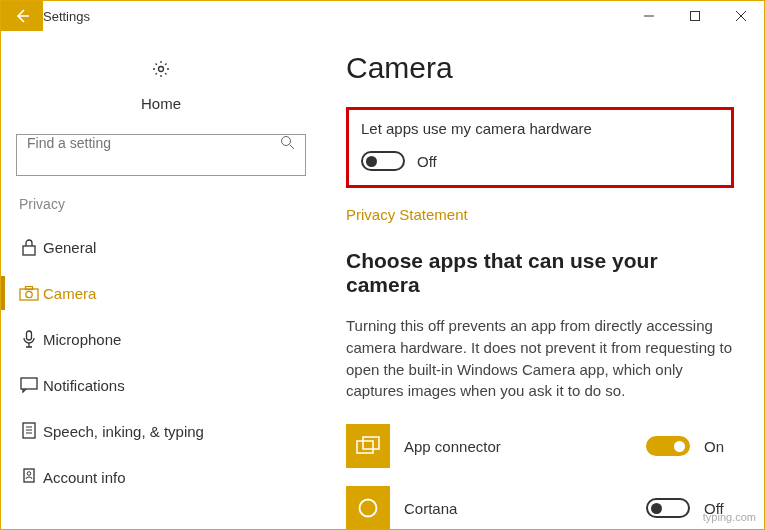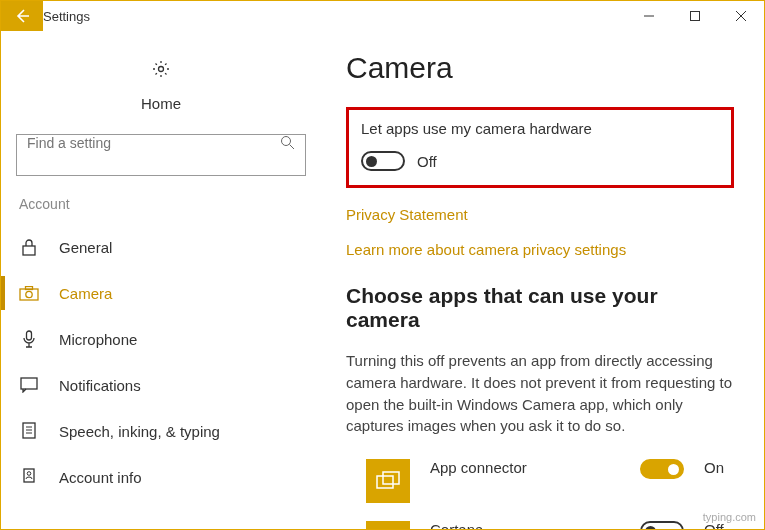--- a/index.html
+++ b/index.html
@@ -11,21 +11,21 @@
     .window-controls { margin-left: auto; display: flex; }
     .win-ctrl { width: 46px; height: 30px; display: flex; align-items: center; justify-content: center; font-size: 11px; font-family: "Segoe MDL2 Assets", sans-serif; }
     
     .content { display: flex; height: calc(100% - 30px); }
     
     .sidebar { width: 320px; padding: 20px 0 0 0; overflow-y: auto; }
     .home-row { display: flex; align-items: center; padding: 8px 18px; gap: 16px; font-size: 15px; color: #333; margin-bottom: 14px; flex-direction: column; }
     .search-box { margin: 0 15px 20px 15px; border: 1px solid #999; height: 42px; display: flex; align-items: flex-start; padding: 0 10px; }
     .search-box input { border: none; outline: none; flex: 1; font-size: 14px; color: #666; background: transparent; }
     .section-label { padding: 0 18px 12px 18px; font-size: 14px; color: #888; }
-    .nav-item { display: flex; align-items: center; padding: 13px 18px; gap: 20px; font-size: 15px; color: #333; position: relative; }
+    .nav-item { display: flex; align-items: center; padding: 13px 18px; gap: 4px; font-size: 15px; color: #333; position: relative; }
     .nav-item.active { color: #c68f00; }
     .nav-item.active::before { content: ""; position: absolute; left: 0; top: 6px; bottom: 6px; width: 4px; background: #c68f00; }
     .nav-item.active .nav-icon svg { stroke: #c68f00; fill: none; }
     .nav-item.active .nav-icon svg.cam { fill: #c68f00; }
     .nav-icon { width: 20px; height: 20px; display: flex; align-items: center; justify-content: center; flex-shrink: 0; }
     
     .main { flex: 1; padding: 20px 30px 0 25px; overflow-y: auto; }
     .page-title { font-size: 30px; font-weight: 300; color: #222; margin-bottom: 22px; }
     
     .highlight-box { border: 3px solid #d00000; padding: 10px 16px 14px 12px; margin-bottom: 18px; }
@@ -35,21 +35,21 @@
     .toggle .knob { width: 11px; height: 11px; background: #333; border-radius: 50%; position: absolute; top: 2.5px; left: 3px; }
     .toggle.on { background: #d9a400; border-color: #d9a400; }
     .toggle.on .knob { background: #fff; left: auto; right: 3px; }
     .toggle-state { font-size: 15px; color: #333; }
     
     .link { color: #c68f00; font-size: 15px; display: block; margin-bottom: 18px; }
     
     .section-heading { font-size: 21px; font-weight: 700; color: #222; margin-bottom: 18px; margin-top: 26px; }
     .section-desc { font-size: 15px; color: #444; line-height: 1.45; margin-bottom: 22px; max-width: 400px; }
     
-    .app-row { display: flex; gap: 20px; margin-bottom: 18px; margin-left: 20px; }
+    .app-row { display: flex; align-items: center; gap: 14px; margin-bottom: 18px; }
     .app-icon { width: 44px; height: 44px; background: #d9a400; display: flex; align-items: center; justify-content: center; flex-shrink: 0; }
     .app-name { font-size: 15px; color: #333; flex: 1; }
     .app-toggle-state { font-size: 15px; color: #333; width: 30px; }
     
     .watermark { position: absolute; bottom: 6px; right: 8px; font-size: 11px; color: #aaa; }
   </style>
 </head>
 <body>
 
 <div class="titlebar">
@@ -89,21 +89,21 @@
         </span>
       <span>Home</span>
     </div>
     <div class="search-box">
       <input type="text" placeholder="Find a setting" style="">
       <span><svg width="15" height="15" viewBox="0 0 15 15">
             <circle cx="6" cy="6" r="4.5" stroke="#666" fill="none" stroke-width="1"></circle>
             <line x1="9.5" y1="9.5" x2="14" y2="14" stroke="#666" stroke-width="1"></line>
           </svg></span>
     </div>
-    <div class="section-label">Account</div>
+    <div class="section-label">Privacy</div>
 
     <div class="nav-item">
       <span class="nav-icon">
           <svg width="16" height="18" viewBox="0 0 16 18">
             <rect x="2" y="8" width="12" height="9" stroke="#333" fill="none" stroke-width="1.3"></rect>
             <path d="M5 8 V5 a3 3 0 0 1 6 0 V8" stroke="#333" fill="none" stroke-width="1.3"></path>
           </svg>
         </span>
       <span>General</span>
     </div>
@@ -165,21 +165,20 @@
       <div class="toggle-label">Let apps use my camera hardware</div>
       <div class="toggle-row">
         <div class="toggle">
             <div class="knob"></div>
           </div>
         <span class="toggle-state">Off</span>
       </div>
     </div>
 
     <a class="link">Privacy Statement</a>
-    <a class="link">Learn more about camera privacy settings</a>
 
     <h2 class="section-heading">Choose apps that can use your camera</h2>
     <p class="section-desc">Turning this off prevents an app from directly accessing camera hardware. It does not prevent it from requesting to open the built-in Windows Camera app, which only captures images when you ask it to do so.</p>
 
     <div class="app-row">
       <div class="app-icon">
           <svg width="26" height="22" viewBox="0 0 26 22">
             <rect x="2" y="6" width="16" height="12" stroke="#fff" fill="none" stroke-width="1.5"></rect>
             <rect x="8" y="2" width="16" height="12" stroke="#fff" fill="none" stroke-width="1.5"></rect>
           </svg>

